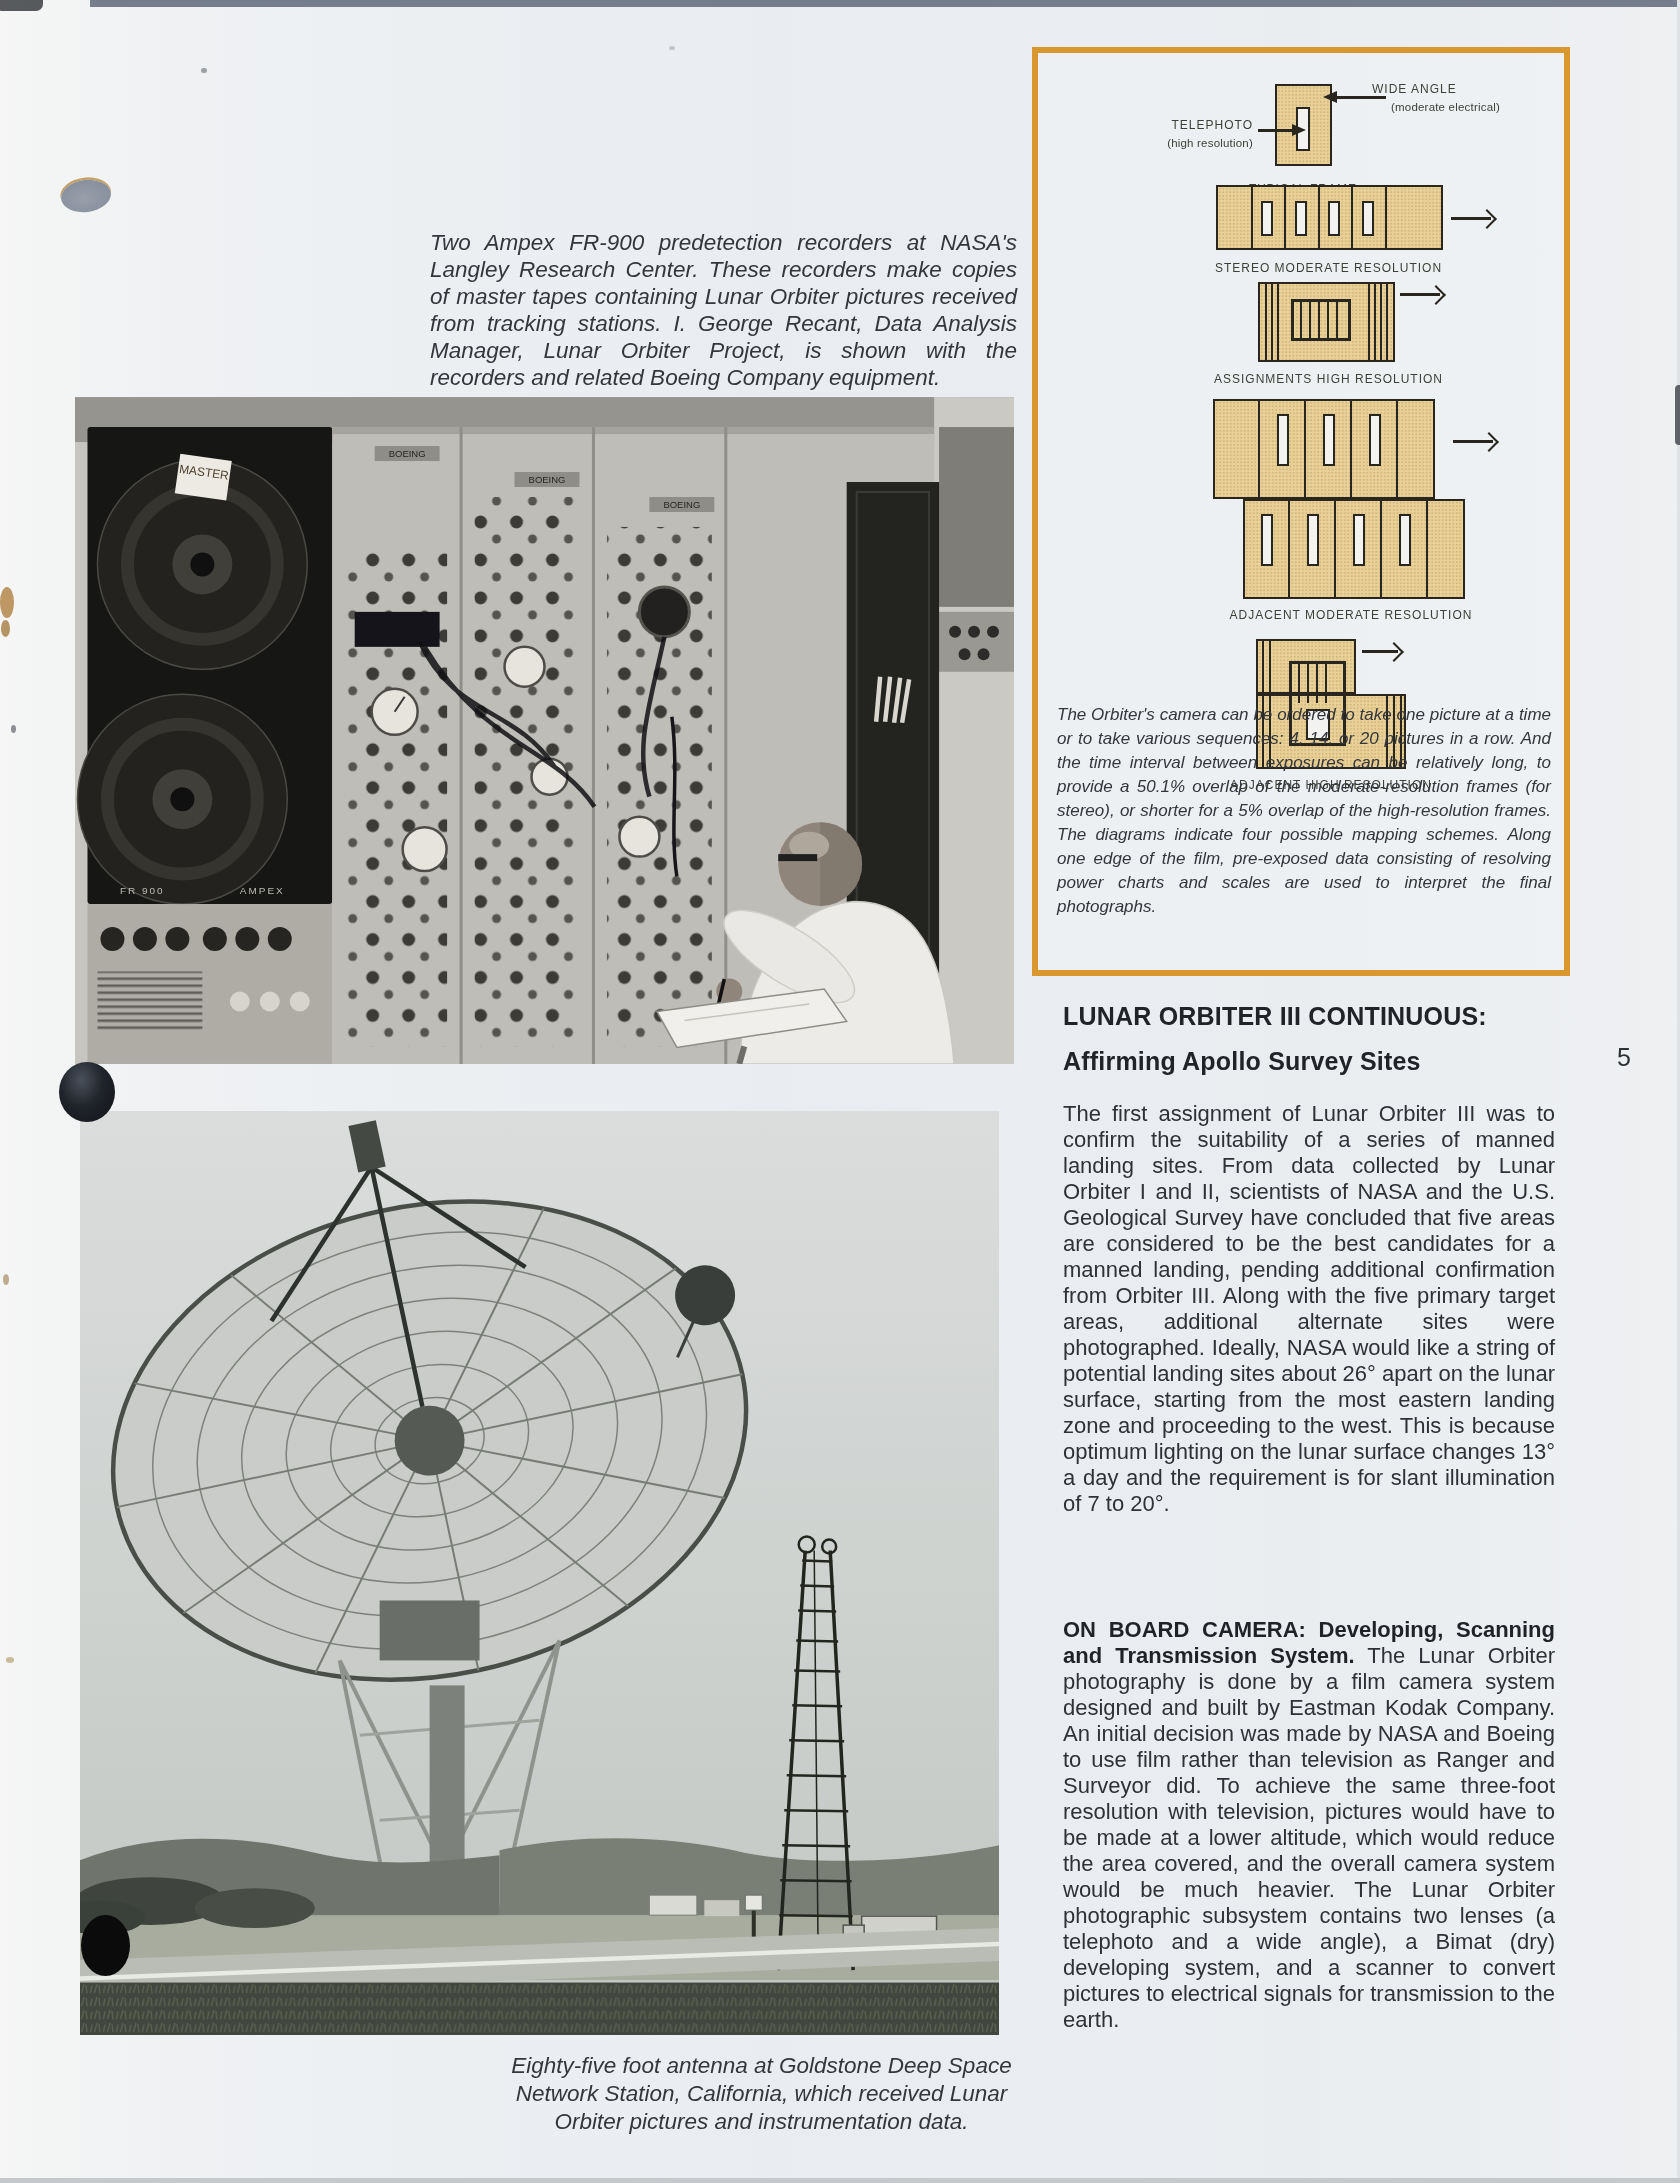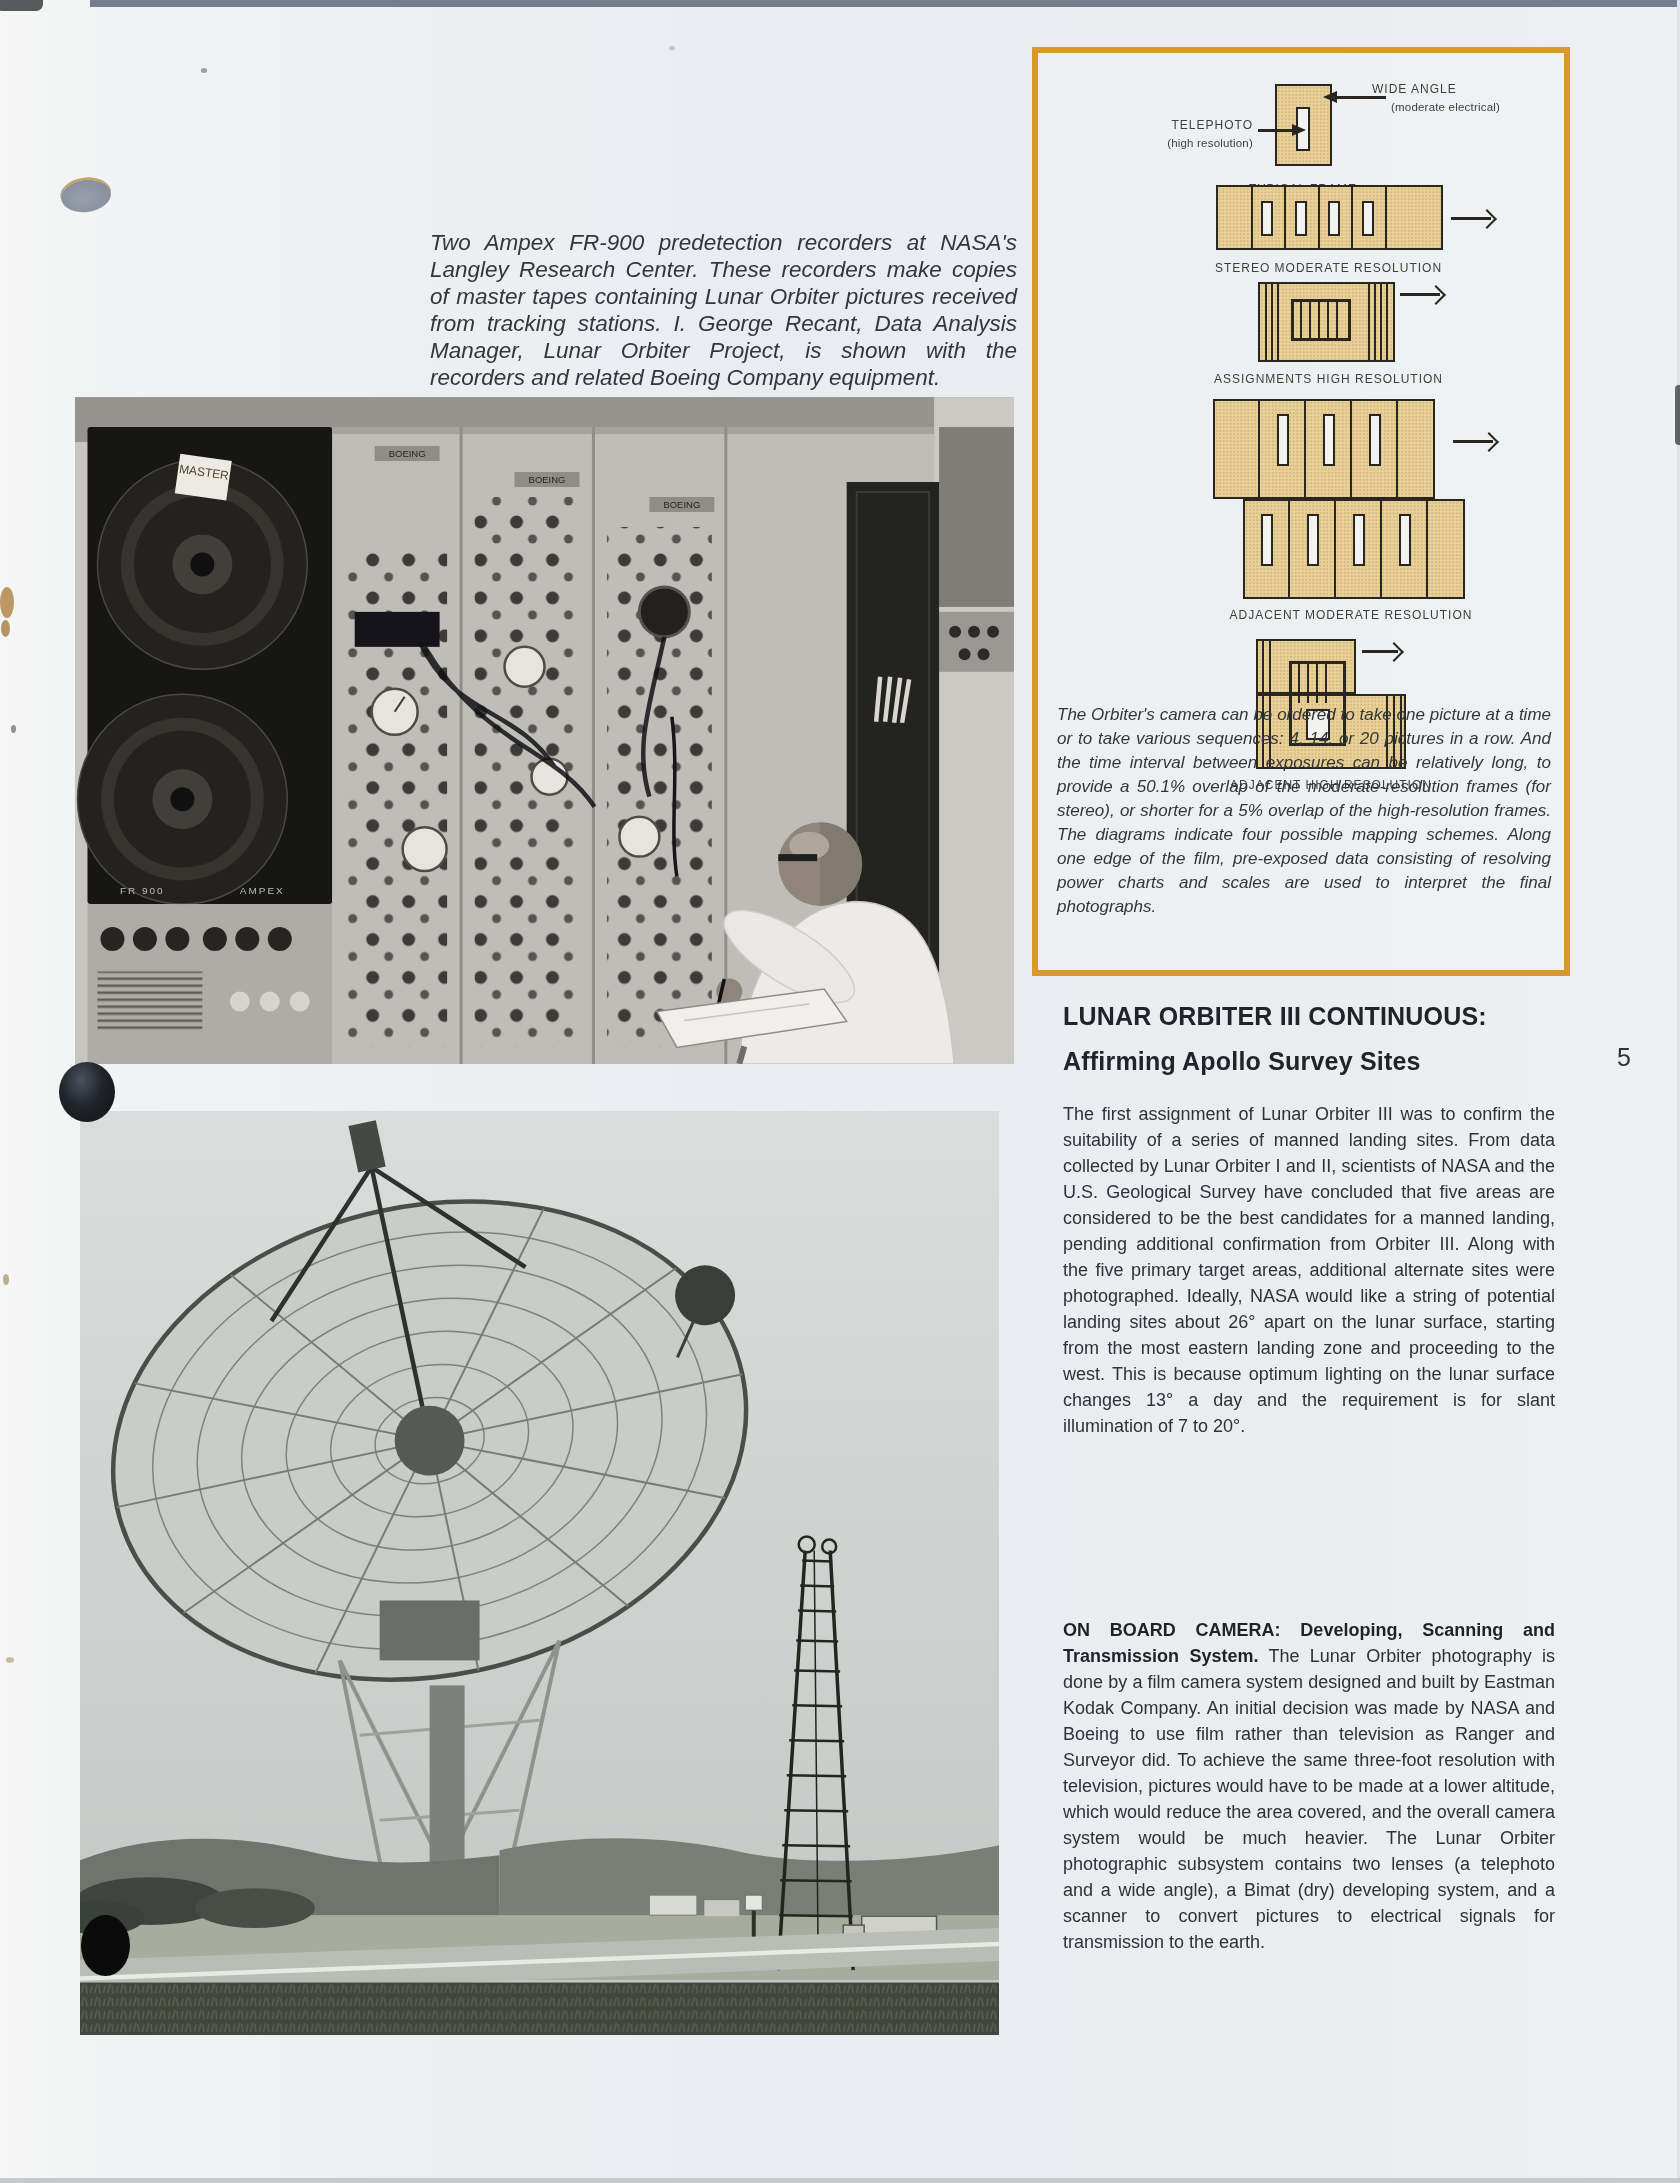--- a/index.html
+++ b/index.html
@@ -29,21 +29,21 @@
   .speck6{left:201px;top:68px;width:5.5px;height:4.5px;background:#8a8d90;border-radius:50%;opacity:.8;}
   .speck7{left:669px;top:46px;width:6px;height:4px;background:#9b9ea0;border-radius:50%;opacity:.5;}
 
   
   .caption{font-style:italic;color:#33363b;}
   .cap-top{left:430px;top:229px;width:587px;font-size:22.5px;line-height:27px;text-align:justify;}
   .cap-bottom{left:509px;top:2052px;width:505px;font-size:22.5px;line-height:28px;text-align:center;}
   .headline{left:1063px;width:499px;font-weight:bold;color:#202327;font-size:25px;line-height:28px;letter-spacing:0.2px;}
   .h1{top:1002px;}
   .h2{top:1047px;}
-  .bodytext{left:1063px;width:492px;font-size:18px;line-height:26px;text-align:justify;color:#2e3237;}
+  .bodytext{left:1063px;width:492px;font-size:22px;line-height:26px;text-align:justify;color:#2e3237;}
   .p1{top:1101px;}
   .p2{top:1617px;}
   .lead{font-weight:bold;color:#1f2226;}
   .pageno{left:1617px;top:1043px;font-size:25px;color:#2e3236;}
 
   
   .dbox{left:1032px;top:47px;width:538px;height:929px;border:6px solid #d8982e;
         box-sizing:border-box;background:rgba(244,246,247,.35);}
   .dbox .abs{position:absolute;}
   .frame{border:2.5px solid #292620;box-sizing:border-box;background-color:#e9d096;
@@ -252,20 +252,21 @@
         <circle cx="1688" cy="1676" r="15" fill="#24261f"></circle>
       </g>
 
       <path d="M0 1700 L1840 1636 L1840 1702 L0 1775 Z" fill="#b9bdb6"></path>
       <path d="M0 1737 L1840 1668" stroke="#e8eae5" stroke-width="9"></path>
       <rect x="0" y="1745" width="1840" height="105" fill="#41463e"></rect>
       <rect x="0" y="1745" width="1840" height="105" fill="url(#grass)"></rect>
     </svg>
   </div>
 
+  <div class="abs caption cap-bottom">Eighty-five foot antenna at Goldstone Deep Space Network Station, California, which received Lunar Orbiter pictures and instrumentation data.</div>
 
   <div class="abs dbox">
 
     <div class="abs frame" style="left:237px;top:31px;width:57px;height:82px;"></div>
     <div class="abs srect" style="left:258px;top:54px;width:14px;height:44px;"></div>
     <div class="abs arrow tri-left" style="left:298px;top:43px;width:50px;"></div>
     <div class="abs dl dl-wa" style="left:334px;top:29px;">WIDE ANGLE</div>
     <div class="abs dl dls dl-wa" style="left:353px;top:47px;">(moderate electrical)</div>
     <div class="abs dl dl-left" style="left:95px;top:65px;width:120px;">TELEPHOTO</div>
     <div class="abs dl dls dl-left" style="left:75px;top:83px;width:140px;">(high resolution)</div>

